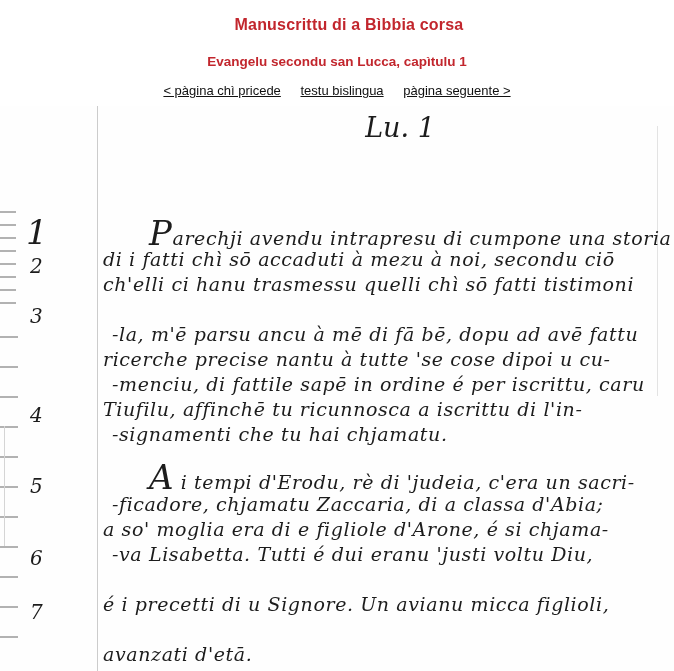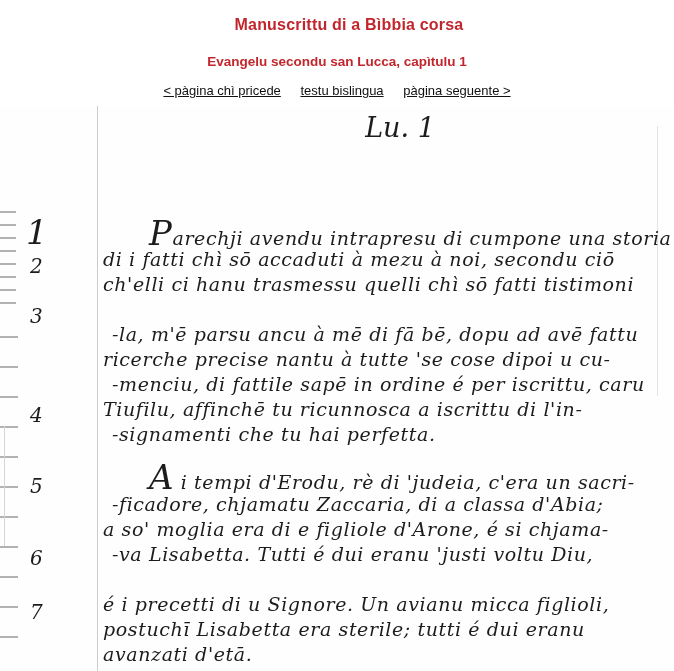--- a/index.html
+++ b/index.html
@@ -90,21 +90,20 @@
   <span class="vnum" style="top:440px">6</span>
   <span class="vnum" style="top:494px">7</span>
 
   <div class="ms-line para-start" style="top:115px">Parechji avendu intrapresu di cumpone una storia</div>
   <div class="ms-line" style="top:141px">di i fatti chì sō accaduti à mezu à noi, secondu ciō</div>
   <div class="ms-line" style="top:166px">ch'elli ci hanu trasmessu quelli chì sō fatti tistimoni</div>
   <div class="ms-line hang" style="top:216px">-la, m'ē parsu ancu à mē di fā bē, dopu ad avē fattu</div>
   <div class="ms-line" style="top:241px">ricerche precise nantu à tutte 'se cose dipoi u cu-</div>
   <div class="ms-line hang" style="top:266px">-menciu, di fattile sapē in ordine é per iscrittu, caru</div>
   <div class="ms-line" style="top:291px">Tiufilu, affinchē tu ricunnosca a iscrittu di l'in-</div>
-  <div class="ms-line hang" style="top:316px">-signamenti che tu hai perfetta.</div>
+  <div class="ms-line hang" style="top:316px">-signamenti che tu hai chjamatu.</div>
   <div class="ms-line para-start" style="top:359px">A i tempi d'Erodu, rè di 'judeia, c'era un sacri-</div>
   <div class="ms-line hang" style="top:386px">-ficadore, chjamatu Zaccaria, di a classa d'Abia;</div>
   <div class="ms-line" style="top:411px">a so' moglia era di e figliole d'Arone, é si chjama-</div>
   <div class="ms-line hang" style="top:436px">-va Lisabetta. Tutti é dui eranu 'justi voltu Diu,</div>
   <div class="ms-line" style="top:486px">é i precetti di u Signore. Un avianu micca figlioli,</div>
-  <div class="ms-line" style="top:511px">postuchī Lisabetta era sterile; tutti é dui eranu</div>
   <div class="ms-line" style="top:536px">avanzati d'etā.</div>
 </div>
 
 </body></html>

